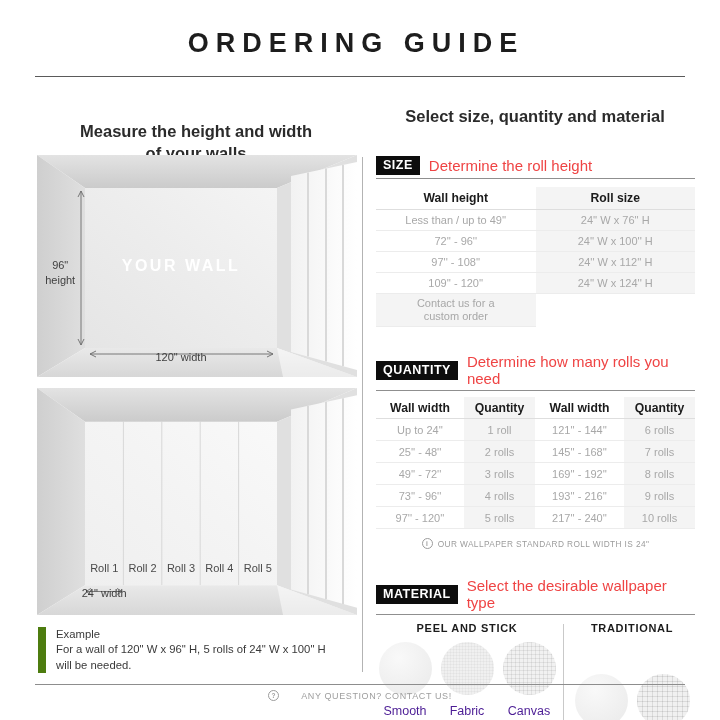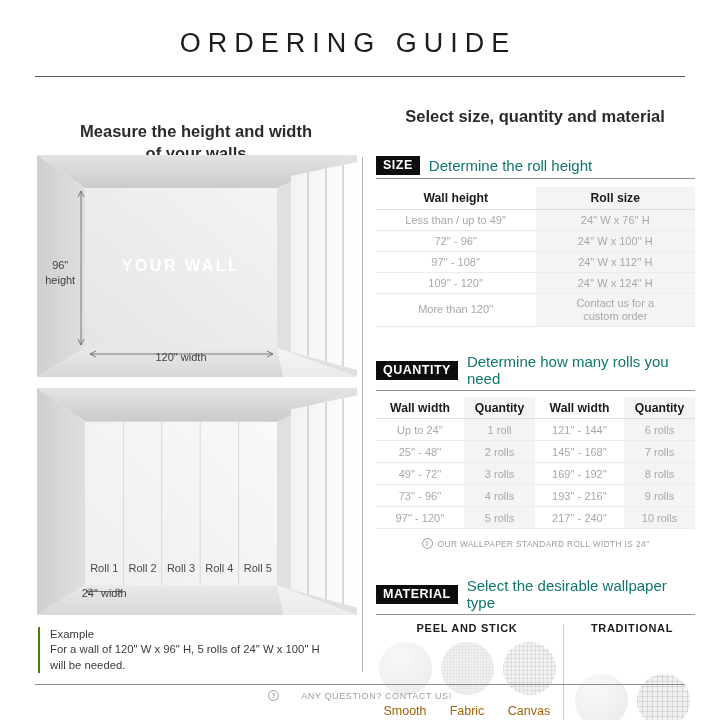--- a/index.html
+++ b/index.html
@@ -1,21 +1,21 @@
 <!DOCTYPE html>
 <html><head>
 <meta charset="utf-8">
 <style>
   html,body{margin:0;padding:0;background:#ffffff;}
   body{width:720px;height:720px;position:relative;overflow:hidden;
        font-family:"Liberation Sans", sans-serif;color:#222;}
 
   
-  .page-title{position:absolute;top:28px;left:0;width:696px;text-align:center;
-    font-size:27px;font-weight:400;letter-spacing:7px;color:#1d1d1d;}
+  .page-title{position:absolute;top:28px;left:8px;width:696px;text-align:center;
+    font-size:27px;font-weight:700;letter-spacing:7px;color:#1d1d1d;}
   .rule-top{position:absolute;left:35px;top:76px;width:650px;height:1px;background:#5a5a5a;}
   .rule-bottom{position:absolute;left:35px;top:684px;width:650px;height:1px;background:#8d8d8d;}
   .col-divider{position:absolute;left:362px;top:157px;width:1px;height:515px;background:#b3b3b3;}
 
   .col-heading{font-size:16.5px;font-weight:600;color:#2b2b2b;text-align:center;line-height:1.32;}
   .left-heading{position:absolute;left:35px;top:121px;width:322px;}
   .right-heading{position:absolute;left:376px;top:106px;width:318px;}
 
   
   .room{position:absolute;left:37px;width:320px;}
@@ -24,30 +24,30 @@
   #room2{top:388px;height:227px;}
   .overlay{position:absolute;text-align:center;}
   .your-wall{left:15%;width:60%;top:46%;color:#ffffff;font-weight:700;font-size:16px;letter-spacing:2.5px;}
   .height-label{left:0;width:14.5%;top:46.5%;font-size:11px;color:#3f3f3f;line-height:1.3;}
   .width-label{left:15%;width:60%;top:88.2%;font-size:11px;color:#3f3f3f;}
   .roll-label{top:76.8%;font-size:11px;color:#4a4a4a;width:12%;}
   .rl0{left:15%;} .rl1{left:27%;} .rl2{left:39%;} .rl3{left:51%;} .rl4{left:63%;}
   .width24-label{left:10%;width:22%;top:87.6%;font-size:11px;color:#3f3f3f;}
 
   
-  .example{position:absolute;left:38px;top:627px;width:302px;border-left:2px solid #4d7c0f;
+  .example{position:absolute;left:38px;top:627px;width:302px;border-left:8px solid #4d7c0f;
     padding-left:10px;font-size:11.3px;color:#3a3a3a;line-height:1.35;}
 
   
   .right-col{position:absolute;left:376px;top:156px;width:319px;}
   .section-header{display:flex;align-items:center;gap:9px;border-bottom:1px solid #8f8f8f;
     padding-bottom:3px;}
   .badge{display:inline-block;background:#0d0d0d;color:#ffffff;font-weight:700;
     font-size:12.5px;letter-spacing:0.5px;padding:2px 7px 3px;}
-  .section-title{font-size:15px;color:#0f766e;font-weight:500;}
+  .section-title{font-size:15px;color:#ef4444;font-weight:500;}
 
   .tbl{display:grid;}
   .size-table{grid-template-columns:1fr 1fr;margin-top:8px;}
   .qty-table{grid-template-columns:88px 71px 89px 71px;margin-top:6px;}
   .cell{display:flex;align-items:center;justify-content:center;height:20px;
     font-size:11px;color:#a8a8a8;border-bottom:1px solid #ececec;text-align:center;}
   .qty-table .cell{height:21px;}
   .cell.head{height:22px;font-size:12.2px;font-weight:700;color:#1b1b1b;border-bottom:1px solid #dedede;}
   .qty-table .cell.head{height:21px;}
   .cell.gray{background:#f4f4f4;}
@@ -64,21 +64,21 @@
   .mat-sec .section-header{margin-top:28px;}
 
   .mat-groups{display:flex;margin-top:7px;}
   .mat-group{display:flex;flex-direction:column;}
   .g-left{width:182px;}
   .g-right{flex:1;gap:32px;}
   .g-name{text-align:center;font-weight:700;font-size:11px;letter-spacing:0.7px;color:#1b1b1b;margin-bottom:8px;}
   .swatch-row{display:flex;gap:6px;justify-content:center;}
   .swatch{width:56px;display:flex;flex-direction:column;align-items:center;gap:9px;}
   .s-circle{width:53px;height:53px;border-radius:50%;}
-  .s-label{font-size:12.5px;font-weight:500;color:#a16207;}
+  .s-label{font-size:12.5px;font-weight:500;color:#4c1d95;}
   .mat-divider{width:1px;background:#c9c9c9;margin:2px 5px 0 5px;}
 
   .tex-smooth{background:radial-gradient(circle at 38% 30%, #f9f9f9, #efefef 62%, #e9e9e9);}
   .tex-fabric{background-color:#f0f0f0;
     background-image:repeating-linear-gradient(0deg, rgba(0,0,0,0.03) 0 1px, transparent 1px 3px),
                      repeating-linear-gradient(90deg, rgba(0,0,0,0.03) 0 1px, transparent 1px 3px);}
   .tex-canvas{background-color:#f1f1f1;
     background-image:repeating-linear-gradient(0deg, rgba(0,0,0,0.07) 0 1px, transparent 1px 4px),
                      repeating-linear-gradient(90deg, rgba(0,0,0,0.07) 0 1px, transparent 1px 4px);}
   .tex-canvas-coarse{background-color:#f0f0f0;
@@ -228,21 +228,20 @@
       <div class="cell head gray">Roll size</div>
 
       <div class="cell">Less than / up to 49''</div>
       <div class="cell gray">24'' W x 76'' H</div>
       <div class="cell">72'' - 96''</div>
       <div class="cell gray">24'' W x 100'' H</div>
       <div class="cell">97'' - 108''</div>
       <div class="cell gray">24'' W x 112'' H</div>
       <div class="cell">109'' - 120''</div>
       <div class="cell gray">24'' W x 124'' H</div>
-      <div class="cell tall">More than 120''</div>
       <div class="cell tall gray">Contact us for a custom order</div>
     </div>
   </div>
 
   <div class="qty-sec">
     <div class="section-header">
       <span class="badge">QUANTITY</span>
       <span class="section-title">Determine how many rolls you need</span>
     </div>
     <div class="tbl qty-table">

